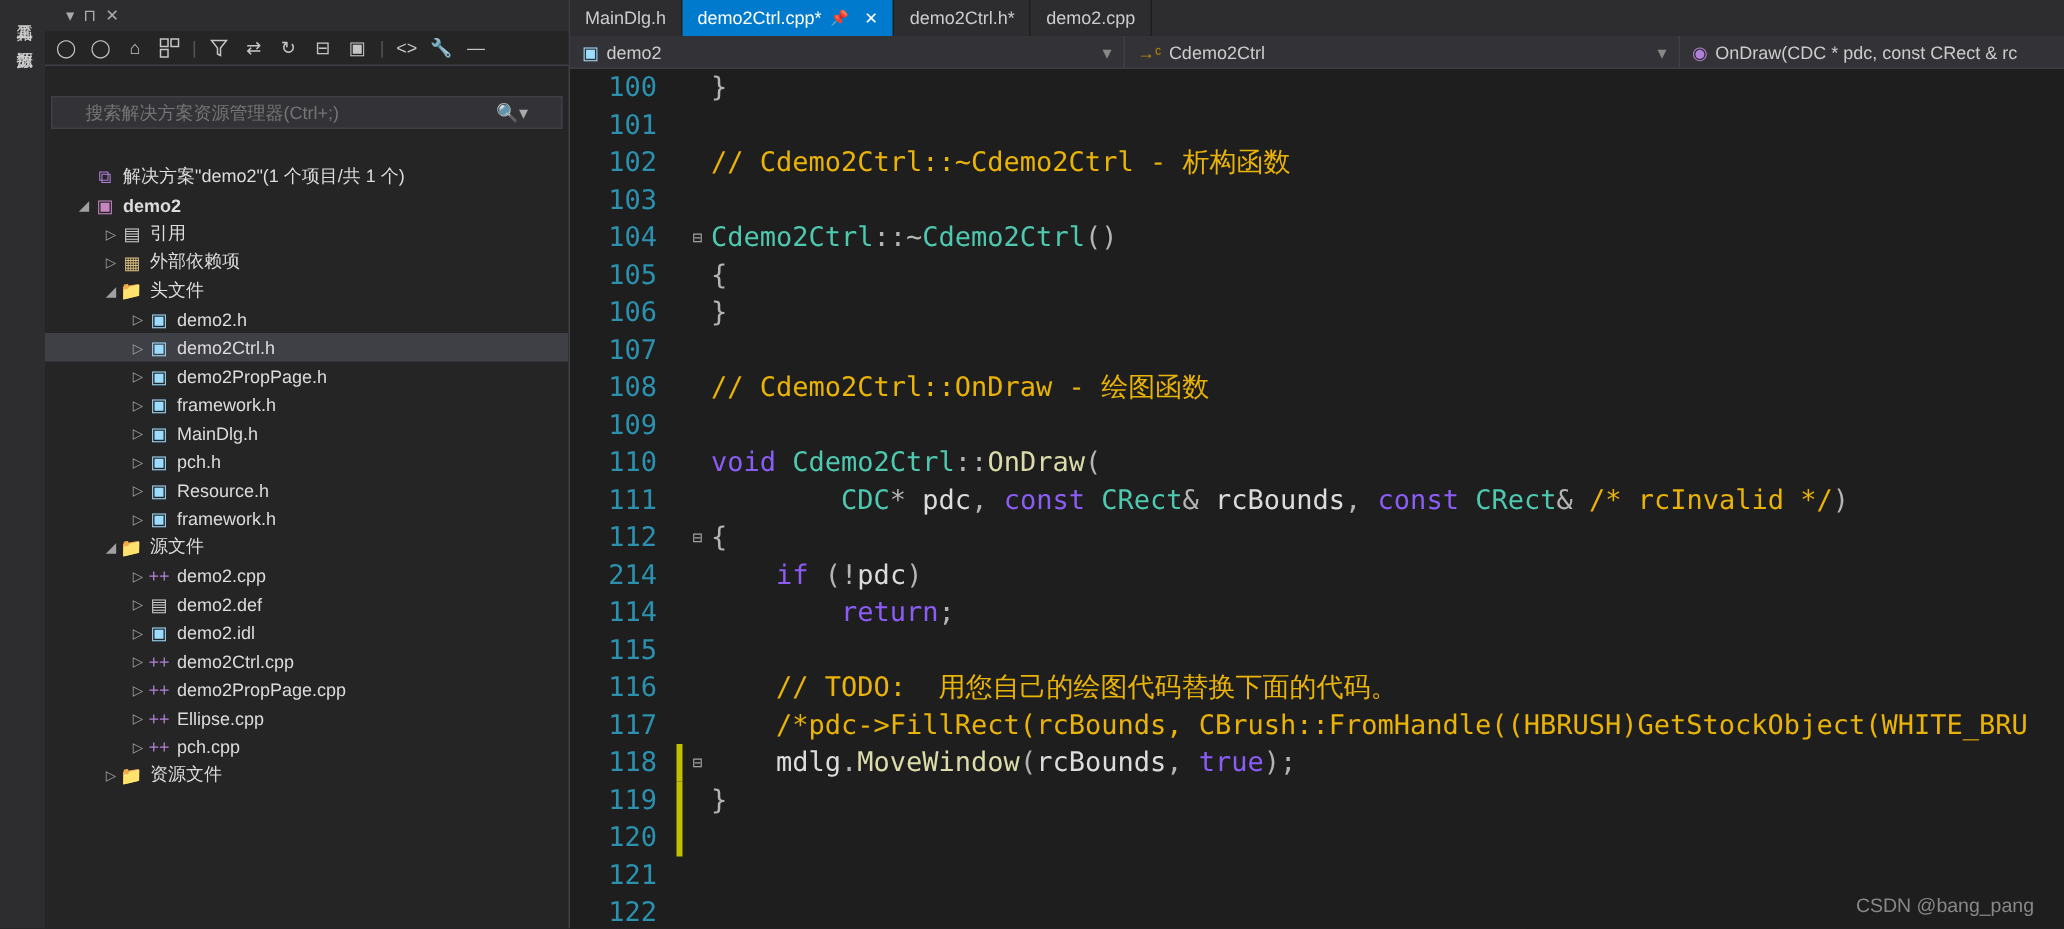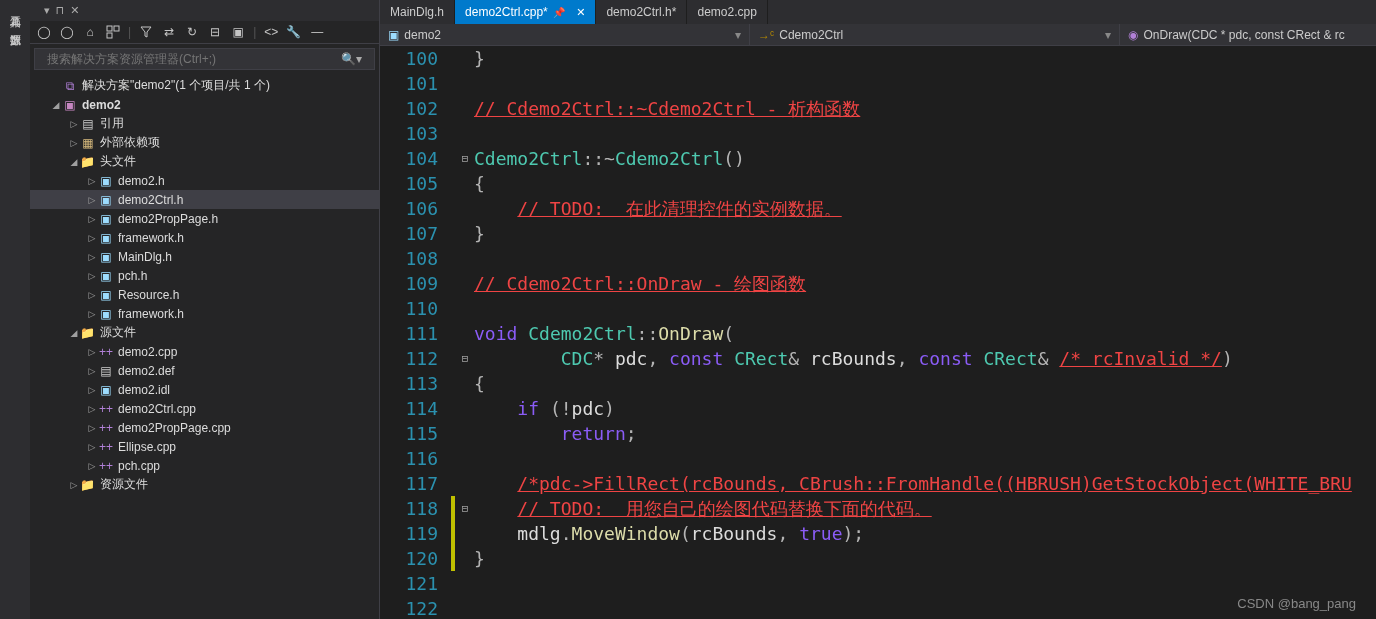--- a/index.html
+++ b/index.html
@@ -5,21 +5,21 @@
 * { margin: 0; padding: 0; box-sizing: border-box; }
 body { background: #2d2d30; color: #f1f1f1; font-family: "Microsoft YaHei", "Segoe UI", sans-serif; font-size: 12px; overflow: hidden; width: 1376px; height: 619px; position: relative; }
 .vtabs { position: absolute; left: 0; top: 0; width: 30px; height: 100%; background: #2d2d30; display: flex; flex-direction: column; align-items: center; padding-top: 2px; gap: 6px; }
 .vtab { writing-mode: vertical-rl; padding: 6px 2px; color: #d0d0d0; font-size: 11px; cursor: pointer; }
 .panel { position: absolute; left: 30px; top: 0; width: 350px; height: 100%; background: #252526; border-right: 1px solid #3f3f46; display: flex; flex-direction: column; }
 .panel-header { display: flex; align-items: center; padding: 4px 8px; background: #2d2d30; color: #d0d0d0; }
 .panel-header .title { flex: 1; font-size: 12px; }
 .panel-header .icon { margin-left: 6px; color: #aaa; cursor: pointer; font-size: 11px; }
 .toolbar { display: flex; align-items: center; padding: 3px 6px; gap: 7px; background: #252526; border-bottom: 1px solid #3f3f46; }
 .tbtn { width: 16px; height: 16px; display: inline-flex; align-items: center; justify-content: center; color: #c5c5c5; cursor: pointer; font-size: 12px; }
-.search { display: flex; align-items: center; margin: 4px 4px; background: #333337; border: 1px solid #3f3f46; padding: 3px 12px; }
+.search { display: flex; align-items: center; margin: 20px 4px; background: #333337; border: 1px solid #3f3f46; padding: 3px 22px; }
 .search input { flex: 1; background: transparent; border: none; outline: none; color: #d0d0d0; font-size: 12px; }
 .tree { flex: 1; overflow: auto; padding-top: 2px; }
 .node { display: flex; align-items: center; height: 19px; padding-left: 6px; cursor: pointer; white-space: nowrap; }
 .node.selected { background: #3f3f46; }
 .expander { width: 12px; color: #a0a0a0; font-size: 9px; display: inline-flex; justify-content: center; }
 .node .ficon { width: 16px; display: inline-flex; align-items: center; justify-content: center; margin-right: 4px; font-size: 12px; }
 .node .label { color: #dcdcdc; font-size: 12px; }
 .node.bold .label { font-weight: bold; }
 .ind1 { padding-left: 20px; }
 .ind2 { padding-left: 38px; }
@@ -40,21 +40,21 @@
 .change { width: 6px; background: #1e1e1e; }
 .change .bar { height: 25px; }
 .change .mod { background: #c0c000; width: 4px; margin-left: 1px; }
 .fold { width: 18px; background: #1e1e1e; color: #a0a0a0; }
 .fold .fc { height: 25px; line-height: 25px; text-align: center; font-size: 11px; cursor: pointer; }
 .lines { flex: 1; background: #1e1e1e; overflow: hidden; }
 .line { height: 25px; line-height: 25px; white-space: pre; color: #dcdcdc; }
 .c-kw { color: #8b5cf6; }
 .c-type { color: #4ec9b0; }
 .c-func { color: #dcdcaa; }
-.c-comment { color: #ef4444; text-decoration: underline; }
+.c-comment { color: #eab308; }
 .c-op { color: #b4b4b4; }
 .watermark { position: absolute; right: 20px; bottom: 8px; color: #888; font-size: 13px; }
 svg { display: block; }
 </style>
 </head>
 <body>
 
 <div class="vtabs">
   <div class="vtab">工具箱</div>
   <div class="vtab">数据源</div>
@@ -251,21 +251,21 @@
         <div class="ln">103</div>
         <div class="ln">104</div>
         <div class="ln">105</div>
         <div class="ln">106</div>
         <div class="ln">107</div>
         <div class="ln">108</div>
         <div class="ln">109</div>
         <div class="ln">110</div>
         <div class="ln">111</div>
         <div class="ln">112</div>
-        <div class="ln">113</div>
+        <div class="ln">214</div>
         <div class="ln">114</div>
         <div class="ln">115</div>
         <div class="ln">116</div>
         <div class="ln">117</div>
         <div class="ln">118</div>
         <div class="ln">119</div>
         <div class="ln">120</div>
         <div class="ln">121</div>
         <div class="ln">122</div>
       </div>
@@ -319,33 +319,32 @@
         <div class="fc"></div>
         <div class="fc"></div>
       </div>
     <div class="lines" id="lines">
         <div class="line"><span class="c-op">}</span></div>
         <div class="line"></div>
         <div class="line"><span class="c-comment">// Cdemo2Ctrl::~Cdemo2Ctrl - 析构函数</span></div>
         <div class="line"></div>
         <div class="line"><span class="c-type">Cdemo2Ctrl</span><span class="c-op">::~</span><span class="c-type">Cdemo2Ctrl</span><span class="c-op">()</span></div>
         <div class="line"><span class="c-op">{</span></div>
-        <div class="line">    <span class="c-comment">// TODO:  在此清理控件的实例数据。</span></div>
         <div class="line"><span class="c-op">}</span></div>
         <div class="line"></div>
         <div class="line"><span class="c-comment">// Cdemo2Ctrl::OnDraw - 绘图函数</span></div>
         <div class="line"></div>
         <div class="line"><span class="c-kw">void</span> <span class="c-type">Cdemo2Ctrl</span><span class="c-op">::</span><span class="c-func">OnDraw</span><span class="c-op">(</span></div>
         <div class="line">        <span class="c-type">CDC</span><span class="c-op">*</span> pdc<span class="c-op">,</span> <span class="c-kw">const</span> <span class="c-type">CRect</span><span class="c-op">&amp;</span> rcBounds<span class="c-op">,</span> <span class="c-kw">const</span> <span class="c-type">CRect</span><span class="c-op">&amp;</span> <span class="c-comment">/* rcInvalid */</span><span class="c-op">)</span></div>
         <div class="line"><span class="c-op">{</span></div>
         <div class="line">    <span class="c-kw">if</span> <span class="c-op">(!</span>pdc<span class="c-op">)</span></div>
         <div class="line">        <span class="c-kw">return</span><span class="c-op">;</span></div>
         <div class="line"></div>
+        <div class="line">    <span class="c-comment">// TODO:  用您自己的绘图代码替换下面的代码。</span></div>
         <div class="line">    <span class="c-comment">/*pdc-&gt;FillRect(rcBounds, CBrush::FromHandle((HBRUSH)GetStockObject(WHITE_BRU</span></div>
-        <div class="line">    <span class="c-comment">// TODO:  用您自己的绘图代码替换下面的代码。</span></div>
         <div class="line">    mdlg<span class="c-op">.</span><span class="c-func">MoveWindow</span><span class="c-op">(</span>rcBounds<span class="c-op">,</span> <span class="c-kw">true</span><span class="c-op">);</span></div>
         <div class="line"><span class="c-op">}</span></div>
         <div class="line"></div>
       </div>
   </div>
 </div>
 
 <div class="watermark">CSDN @bang_pang</div>
 
 </body></html>

